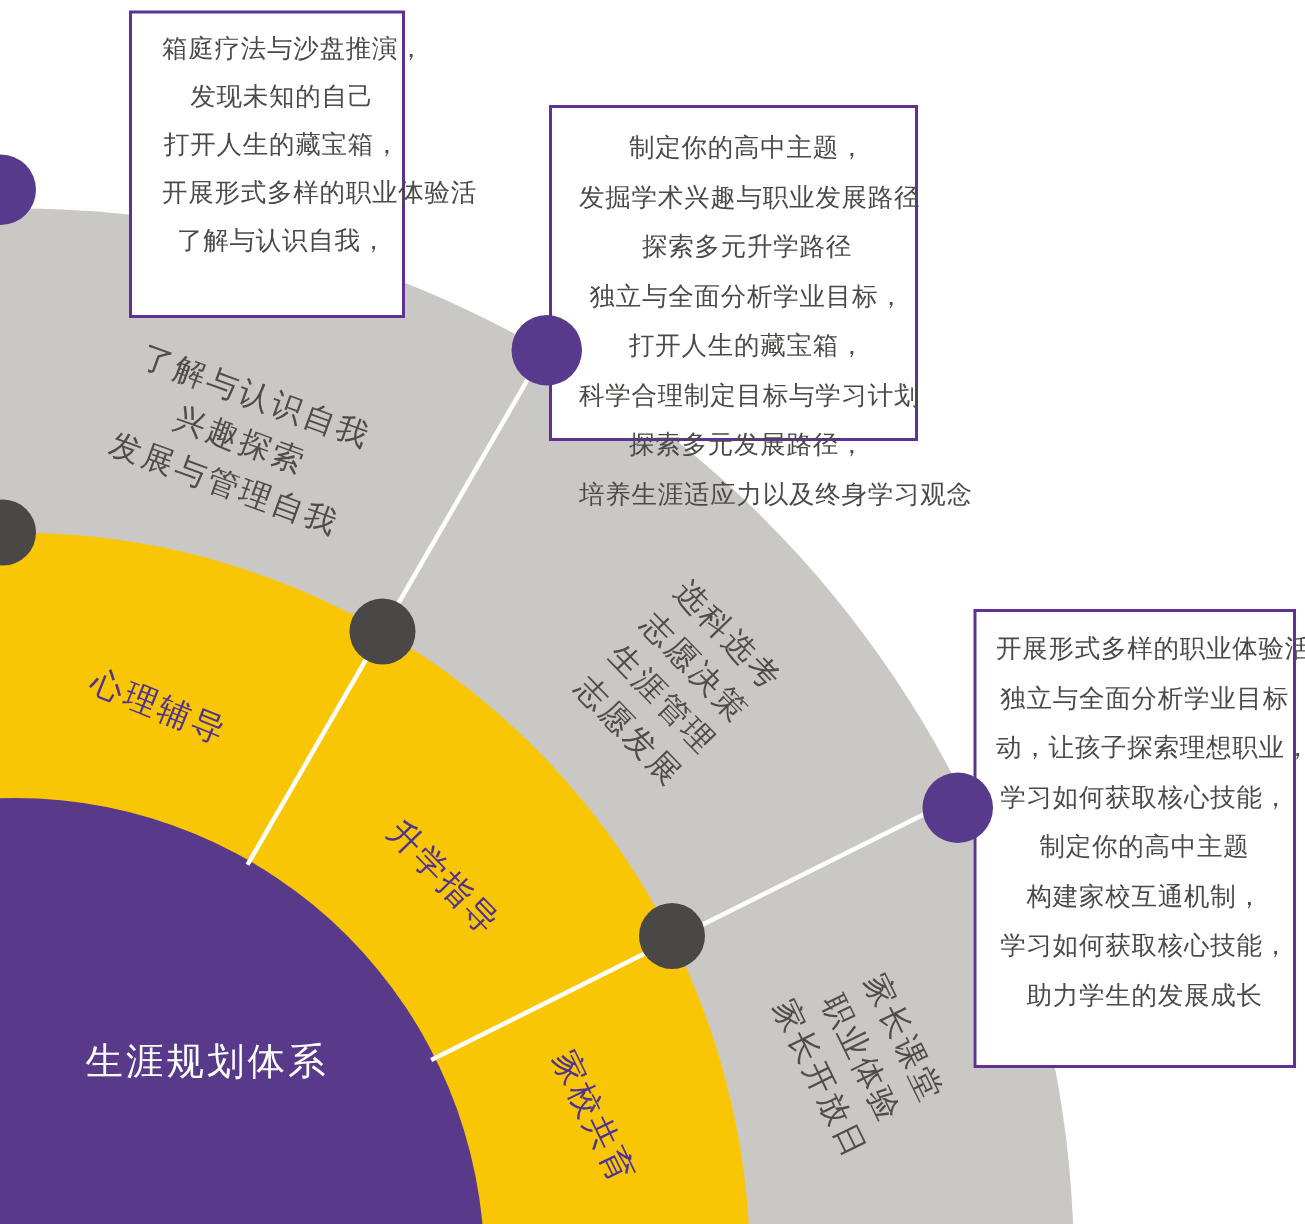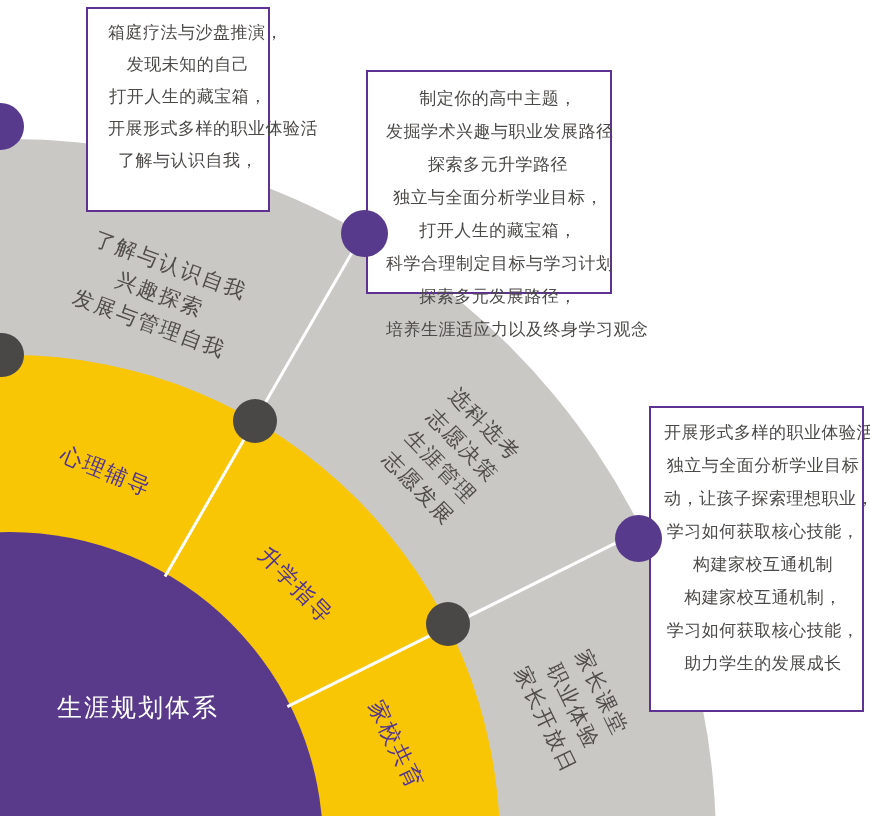--- a/index.html
+++ b/index.html
@@ -91,21 +91,21 @@
     <p>科学合理制定目标与学习计划</p>
     <p>探索多元发展路径，</p>
     <p>培养生涯适应力以及终身学习观念</p>
   </div>
 
   <div id="callout-3" class="callout">
     <p>开展形式多样的职业体验活</p>
     <p>独立与全面分析学业目标</p>
     <p>动，让孩子探索理想职业，</p>
     <p>学习如何获取核心技能，</p>
-    <p>构建家校互通机制</p>
+    <p>制定你的高中主题</p>
     <p>构建家校互通机制，</p>
     <p>学习如何获取核心技能，</p>
     <p>助力学生的发展成长</p>
   </div>
 
   <div id="dot-1" class="connector-dot"></div>
   <div id="dot-2" class="connector-dot"></div>
   <div id="dot-3" class="connector-dot"></div>
 
 </div>

